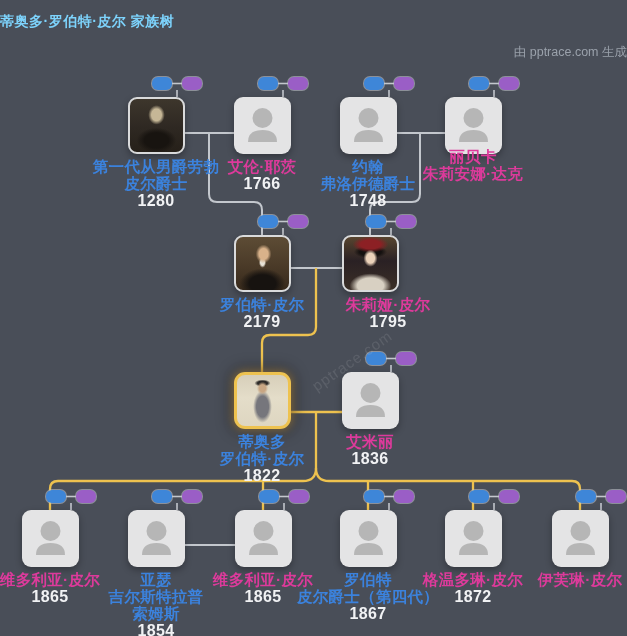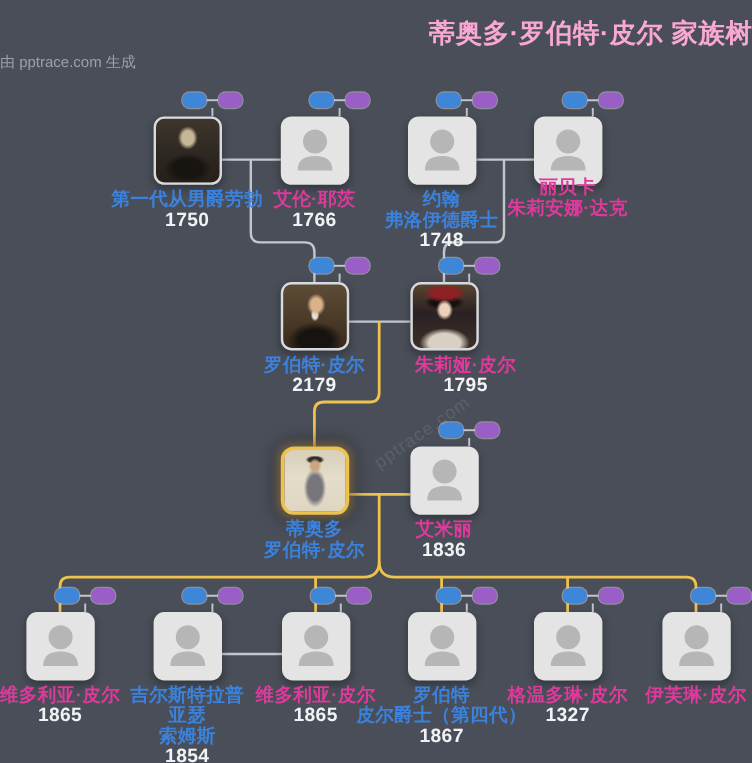--- a/index.html
+++ b/index.html
@@ -9,27 +9,27 @@
   }
   #canvas{
     position:relative;
     width:627px;height:636px;
     background:var(--bg,#494e58);
     overflow:hidden;
     margin:0 auto;
   }
   .page-title{
     position:absolute;top:13px;left:0;width:627px;
-    text-align:right;
-    font-size:22px;font-weight:700;color:#f9a8d4;
+    text-align:left;
+    font-size:14px;font-weight:700;color:#7dd3fc;
     letter-spacing:.5px;
   }
   .page-subtitle{
     position:absolute;top:44px;left:0;width:627px;
-    text-align:left;
+    text-align:right;
     font-size:12.5px;color:#9aa1ab;
   }
   #lines{position:absolute;top:0;left:0;pointer-events:none;}
   .person-box{
     position:absolute;width:57px;height:57px;
     border-radius:9px;box-sizing:border-box;
     background:#e4e4e5;
     box-shadow:0 3px 7px rgba(0,0,0,.30);
     cursor:pointer;
   }
@@ -137,21 +137,22 @@
       <path d="M263 481 V510" stroke="#eec24f" stroke-width="2.3" fill="none"></path>
       <path d="M368 481 V510" stroke="#eec24f" stroke-width="2.3" fill="none"></path>
       <path d="M473 481 V510" stroke="#eec24f" stroke-width="2.3" fill="none"></path>
     </svg>
   <div id="nodes">
       <div class="chip chip-blue" style="left: 152px; top: 77px;"></div>
       <div class="chip chip-purple" style="left: 182px; top: 77px;"></div>
       <div class="person-box pt pt-engraving" style="left: 128px; top: 97px;"></div>
       <div class="label" style="left: 81px; top: 158px;">
         <span class="nm-male">第一代从男爵劳勃</span>
-        <span class="yr">1750</span>
+        <span class="nm-male">皮尔爵士</span>
+        <span class="yr">1280</span>
       </div>
       <div class="chip chip-blue" style="left: 258px; top: 77px;"></div>
       <div class="chip chip-purple" style="left: 288px; top: 77px;"></div>
       <div class="person-box" style="left: 234px; top: 97px;">
         <svg viewBox="0 0 57 57">
           <circle cx="28.5" cy="21" r="10" fill="#b6b6b6"></circle>
           <path d="M14 45 Q14 33 28.5 33 Q43 33 43 45 Z" fill="#b6b6b6"></path>
         </svg>
       </div>
       <div class="label" style="left: 187px; top: 158px;">
@@ -194,20 +195,21 @@
       <div class="chip chip-purple" style="left: 396px; top: 215px;"></div>
       <div class="person-box pt pt-painting-female" style="left: 342px; top: 235px;"></div>
       <div class="label" style="left: 313px; top: 296px;">
         <span class="nm-female">朱莉娅·皮尔</span>
         <span class="yr">1795</span>
       </div>
       <div class="person-box pt pt-caricature highlighted" style="left: 234px; top: 372px;"></div>
       <div class="label" style="left: 187px; top: 433px;">
         <span class="nm-male">蒂奥多</span>
         <span class="nm-male">罗伯特·皮尔</span>
+        <span class="yr">1822</span>
       </div>
       <div class="chip chip-blue" style="left: 366px; top: 352px;"></div>
       <div class="chip chip-purple" style="left: 396px; top: 352px;"></div>
       <div class="person-box" style="left: 342px; top: 372px;">
         <svg viewBox="0 0 57 57">
           <circle cx="28.5" cy="21" r="10" fill="#b6b6b6"></circle>
           <path d="M14 45 Q14 33 28.5 33 Q43 33 43 45 Z" fill="#b6b6b6"></path>
         </svg>
       </div>
       <div class="label" style="left: 295px; top: 433px;">
@@ -228,22 +230,22 @@
       </div>
       <div class="chip chip-blue" style="left: 152px; top: 490px;"></div>
       <div class="chip chip-purple" style="left: 182px; top: 490px;"></div>
       <div class="person-box" style="left: 128px; top: 510px;">
         <svg viewBox="0 0 57 57">
           <circle cx="28.5" cy="21" r="10" fill="#b6b6b6"></circle>
           <path d="M14 45 Q14 33 28.5 33 Q43 33 43 45 Z" fill="#b6b6b6"></path>
         </svg>
       </div>
       <div class="label" style="left: 81px; top: 571px;">
+        <span class="nm-male">亚瑟</span>
         <span class="nm-male">吉尔斯特拉普</span>
-        <span class="nm-male">亚瑟</span>
         <span class="nm-male">索姆斯</span>
         <span class="yr">1854</span>
       </div>
       <div class="chip chip-blue" style="left: 259px; top: 490px;"></div>
       <div class="chip chip-purple" style="left: 289px; top: 490px;"></div>
       <div class="person-box" style="left: 235px; top: 510px;">
         <svg viewBox="0 0 57 57">
           <circle cx="28.5" cy="21" r="10" fill="#b6b6b6"></circle>
           <path d="M14 45 Q14 33 28.5 33 Q43 33 43 45 Z" fill="#b6b6b6"></path>
         </svg>
@@ -268,21 +270,21 @@
       <div class="chip chip-blue" style="left: 469px; top: 490px;"></div>
       <div class="chip chip-purple" style="left: 499px; top: 490px;"></div>
       <div class="person-box" style="left: 445px; top: 510px;">
         <svg viewBox="0 0 57 57">
           <circle cx="28.5" cy="21" r="10" fill="#b6b6b6"></circle>
           <path d="M14 45 Q14 33 28.5 33 Q43 33 43 45 Z" fill="#b6b6b6"></path>
         </svg>
       </div>
       <div class="label" style="left: 398px; top: 571px;">
         <span class="nm-female">格温多琳·皮尔</span>
-        <span class="yr">1327</span>
+        <span class="yr">1872</span>
       </div>
       <div class="chip chip-blue" style="left: 576px; top: 490px;"></div>
       <div class="chip chip-purple" style="left: 606px; top: 490px;"></div>
       <div class="person-box" style="left: 552px; top: 510px;">
         <svg viewBox="0 0 57 57">
           <circle cx="28.5" cy="21" r="10" fill="#b6b6b6"></circle>
           <path d="M14 45 Q14 33 28.5 33 Q43 33 43 45 Z" fill="#b6b6b6"></path>
         </svg>
       </div>
       <div class="label" style="left: 505px; top: 571px;">

